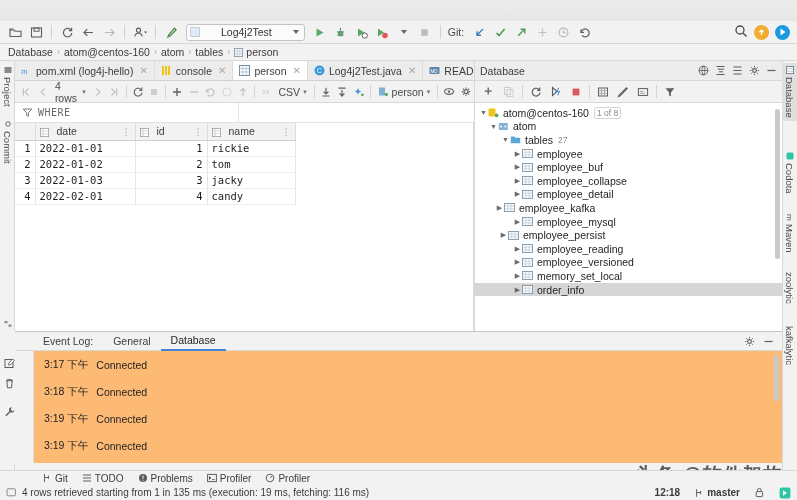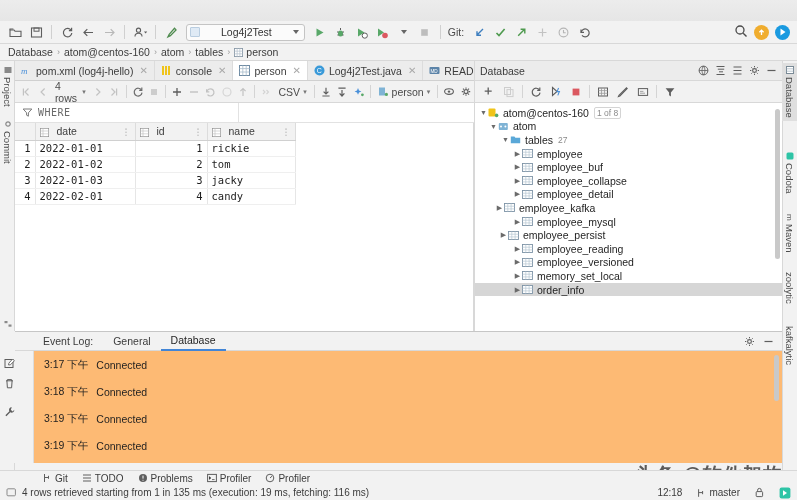--- a/index.html
+++ b/index.html
@@ -192,21 +192,21 @@
     background: #f2f2f2; border-top: 1px solid #d8d8d8;
     display: flex; align-items: center; padding-left: 42px; gap: 14px;
     font-size: 10px; color: #3c3c3c;
   }
   .bs-item { display: flex; align-items: center; gap: 3px; }
   .statusbar {
     position: absolute; top: 485px; left: 0; width: 797px; height: 15px;
     background: #f2f2f2; display: flex; align-items: center; padding: 0 6px;
     font-size: 10px; color: #3c3c3c;
   }
-  .sb-right { margin-left: auto; display: flex; align-items: center; gap: 14px; }
+  .sb-right { margin-left: auto; display: flex; align-items: center; gap: 14px; font-weight: bold; }
   .watermark {
     position: absolute; right: 14px; top: 462px;
     font-size: 19px; font-weight: bold; color: #3a3a3a; opacity: .82;
     font-family: "DejaVu Sans", sans-serif; letter-spacing: 1px;
   }
   .scrollv { position: absolute; width: 5px; background: #c9c9c9; border-radius: 3px; }
 </style>
 </head>
 <body>
 

